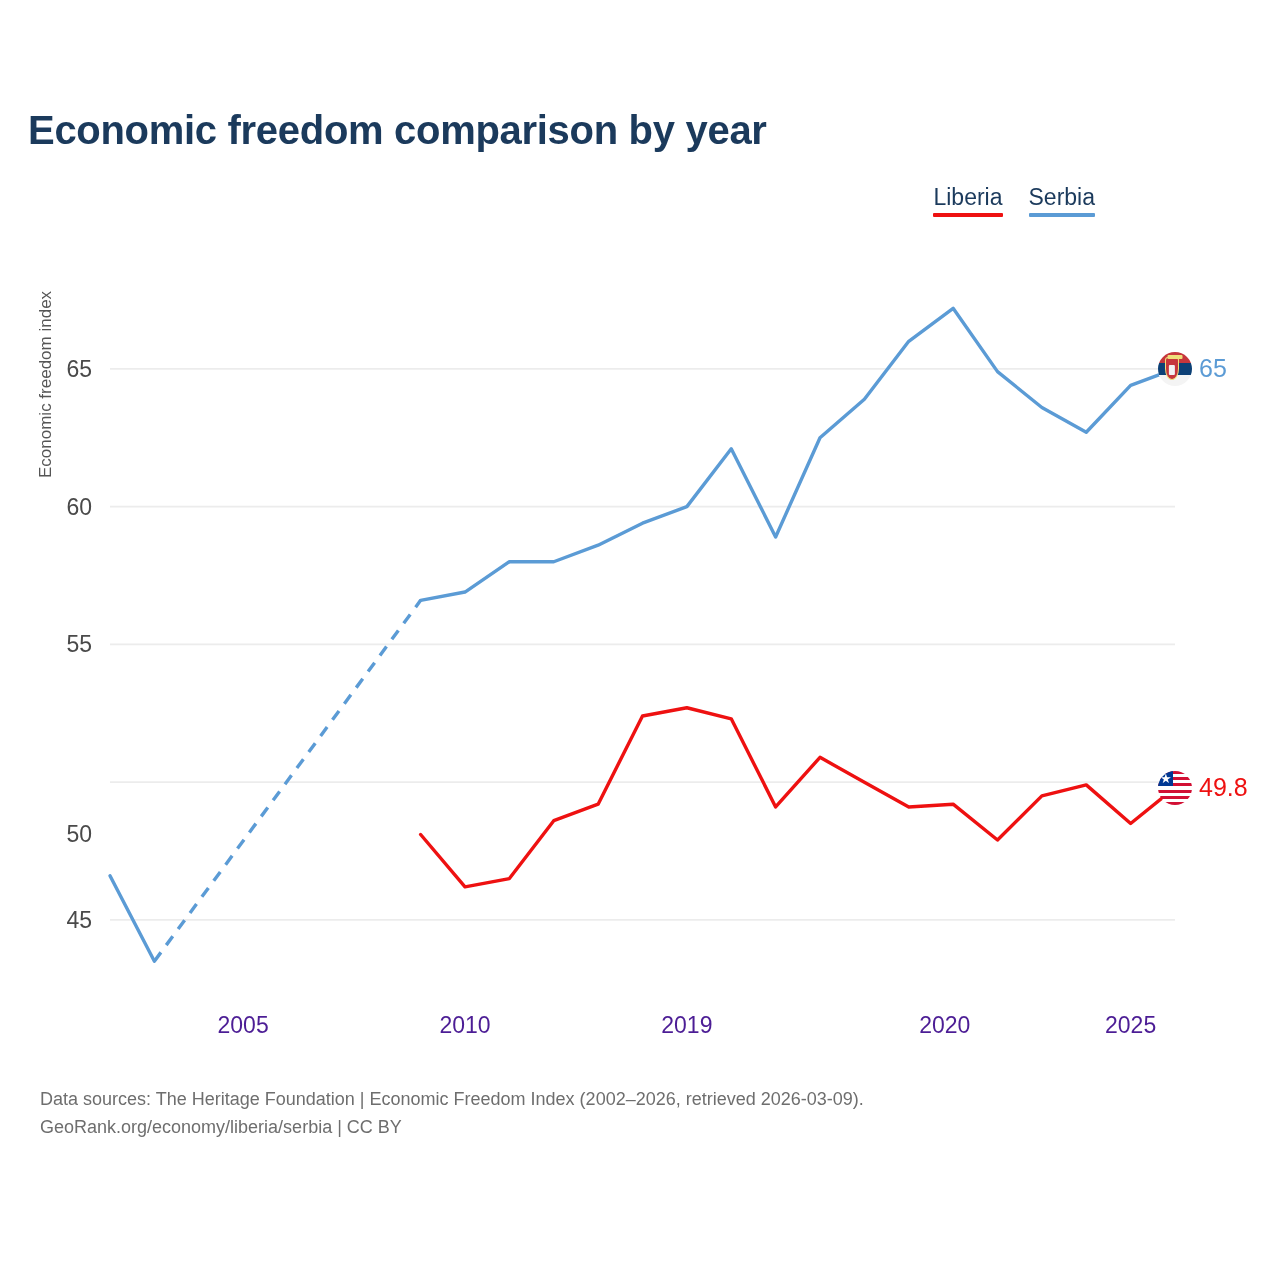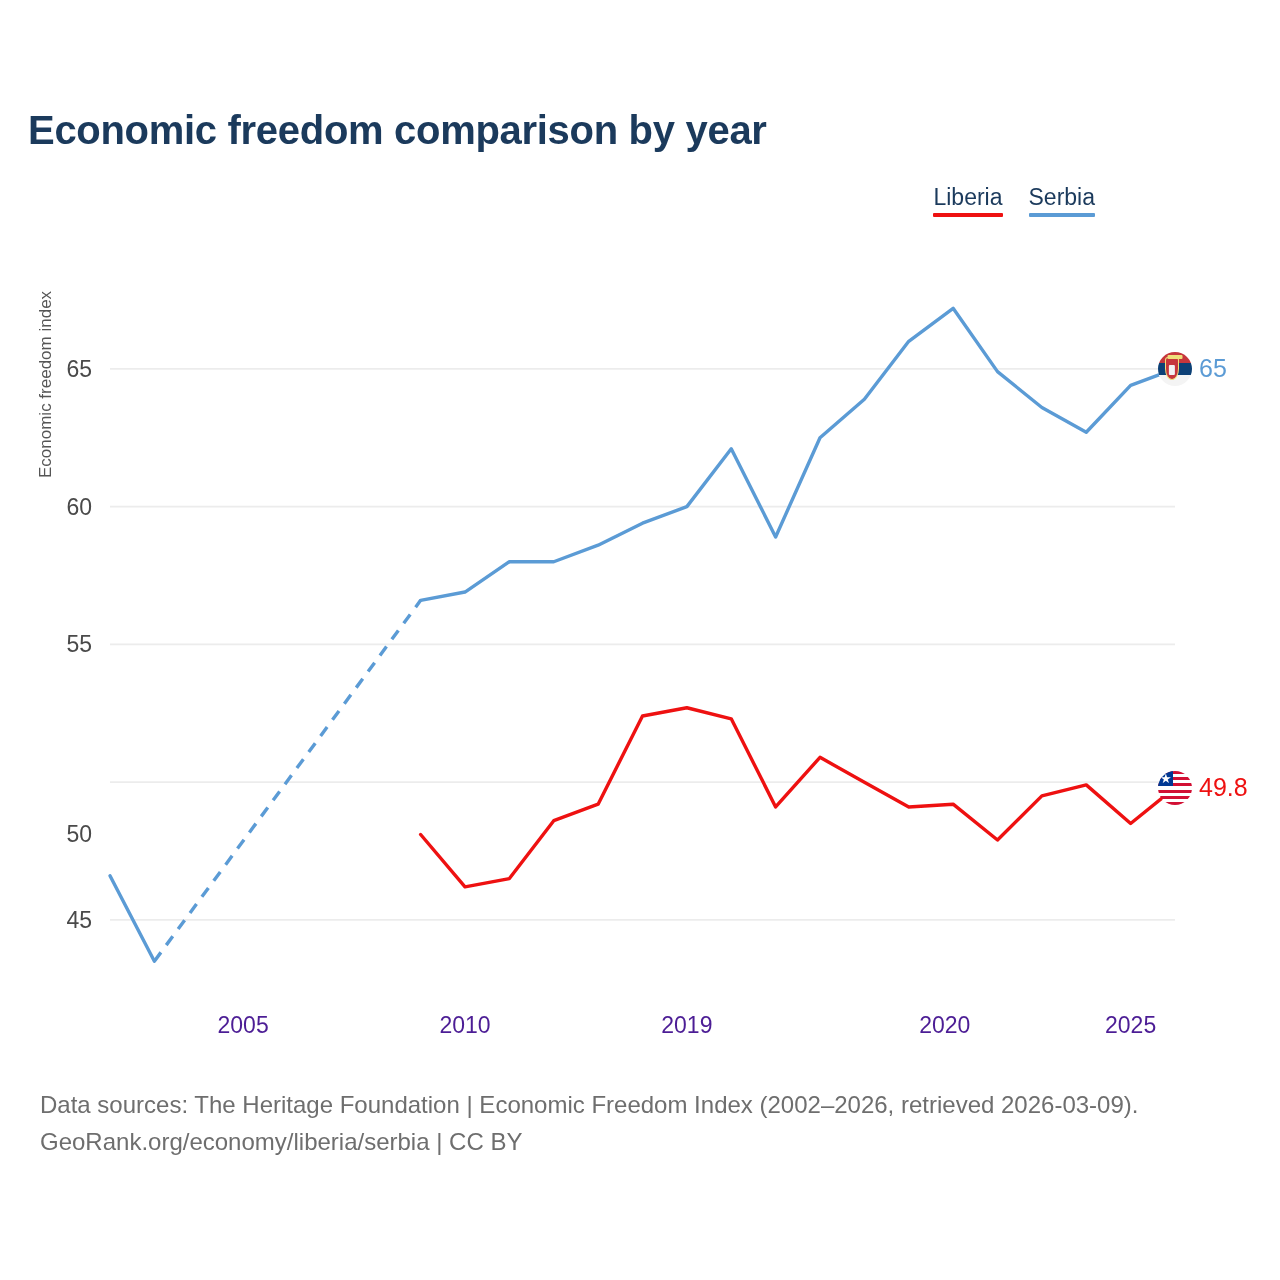--- a/index.html
+++ b/index.html
@@ -83,21 +83,21 @@
   .flag-liberia .canton{
     position:absolute;left:0;top:0;width:45.4%;height:45.4%;background:#003893;
   }
   .flag-liberia .star{
     position:absolute;left:22.7%;top:22.7%;transform:translate(-50%,-50%);
     color:#ffffff;font-size:13px;line-height:1;
   }
 
   .footer{
     position:absolute;left:40px;top:1086px;
-    font-size:24px;color:#6e6e6e;line-height:1.55;
+    font-size:18px;color:#6e6e6e;line-height:1.55;
   }
   .footer div{white-space:nowrap;}
 </style>
 </head>
 <body>
 
 <div class="page">
 
   <div class="chart-title">Economic freedom comparison by year</div>
 

